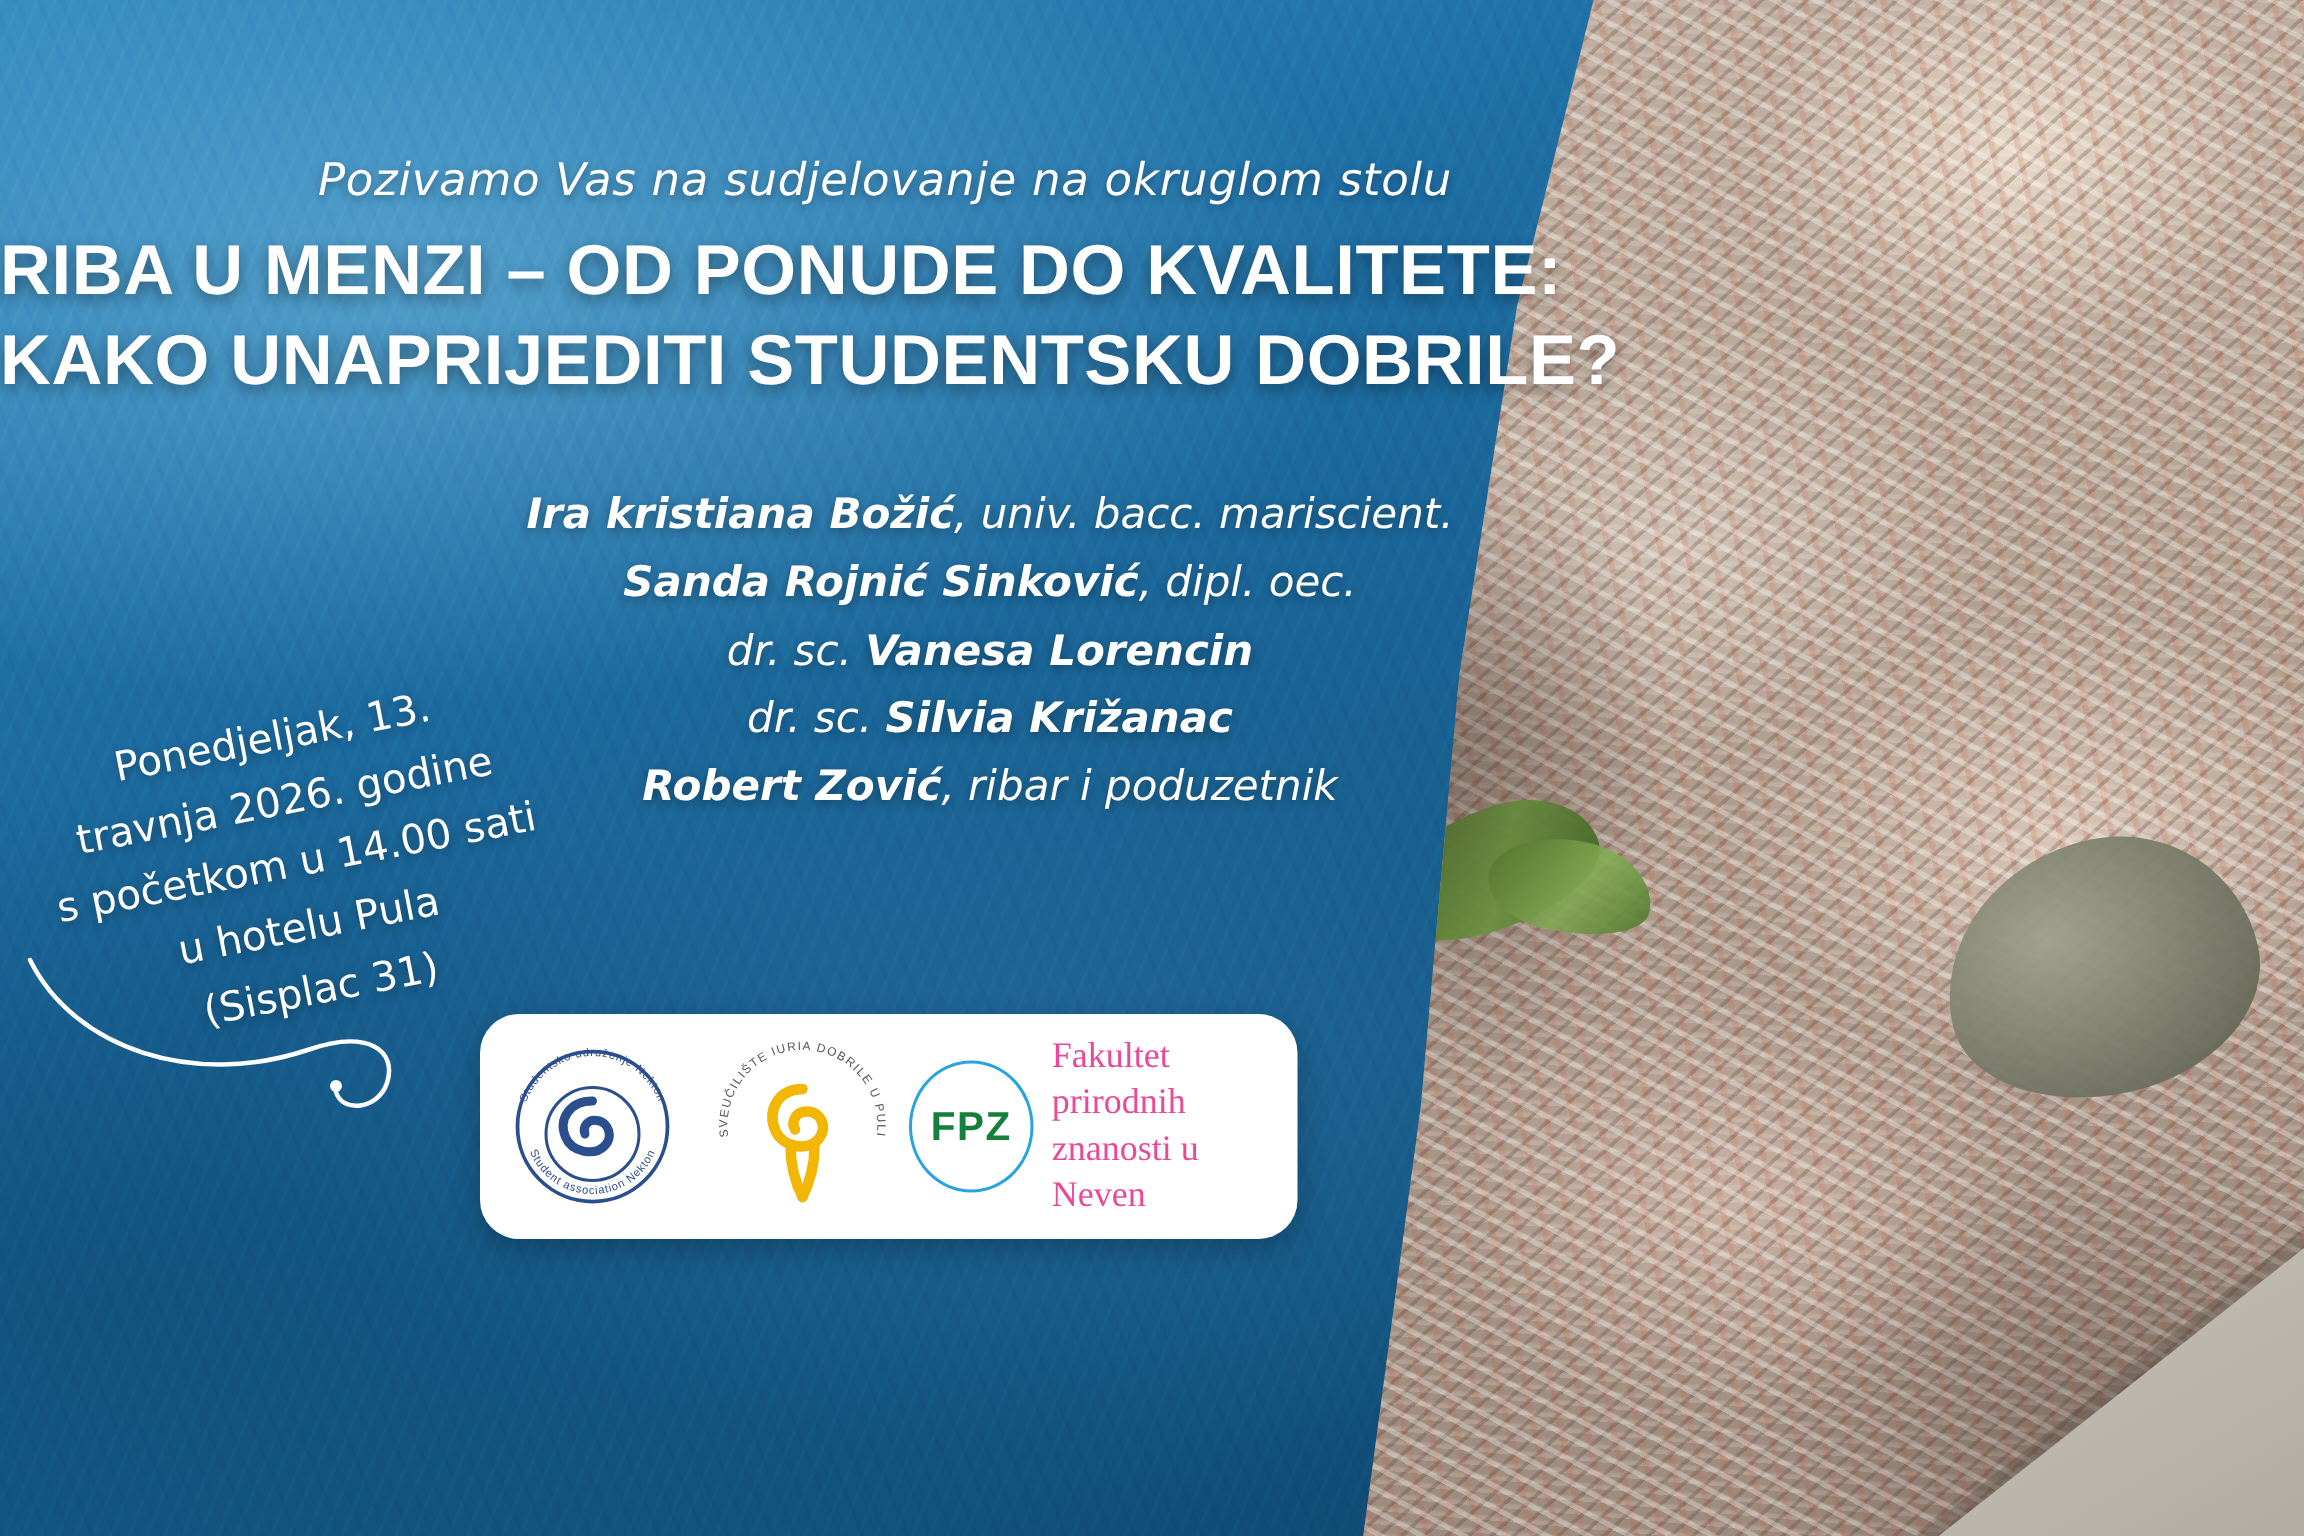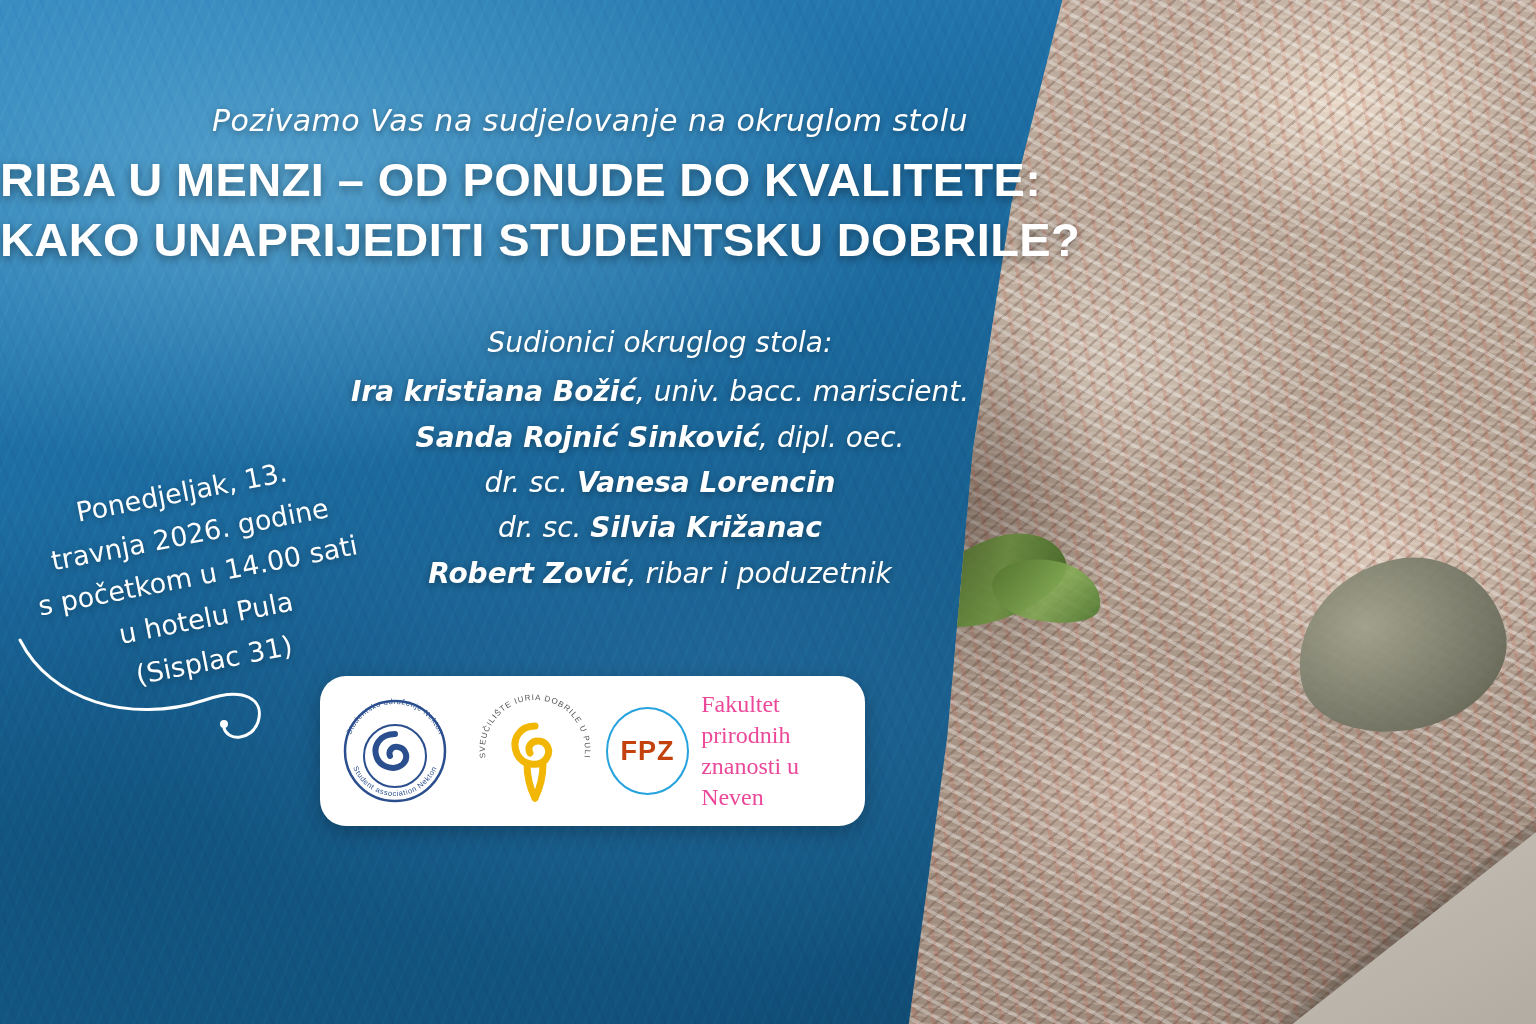--- a/index.html
+++ b/index.html
@@ -237,21 +237,21 @@
     display: flex;
     align-items: center;
     gap: 12px;
     padding-left: 6px;
   }
   .fpz-circle {
     width: 84px;
     height: 84px;
     border-radius: 50%;
     border: 2px solid #27a3dd;
-    color: #c2410c;
+    color: #15803d;
     display: flex;
     align-items: center;
     justify-content: center;
     font-weight: 700;
     font-size: 27px;
     letter-spacing: 1px;
   }
   .fpz-text {
     color: #ec4899;
     font-size: 24px;
@@ -278,21 +278,20 @@
   </div>
 
   <div class="invite">Pozivamo Vas na sudjelovanje na okruglom stolu</div>
 
   <div class="title">
     <span class="line1">RIBA U MENZI – OD PONUDE DO KVALITETE:</span>
     <span class="line2">KAKO UNAPRIJEDITI STUDENTSKU DOBRILE?</span>
   </div>
 
   <div class="participants">
-    <div class="heading">Sudionici okruglog stola:</div>
 
     <div class="row">
       <b>Ira kristiana Božić</b><span>, univ. bacc. mariscient.</span>
     </div>
 
     <div class="row">
       <b>Sanda Rojnić Sinković</b><span>, dipl. oec.</span>
     </div>
 
     <div class="row">

